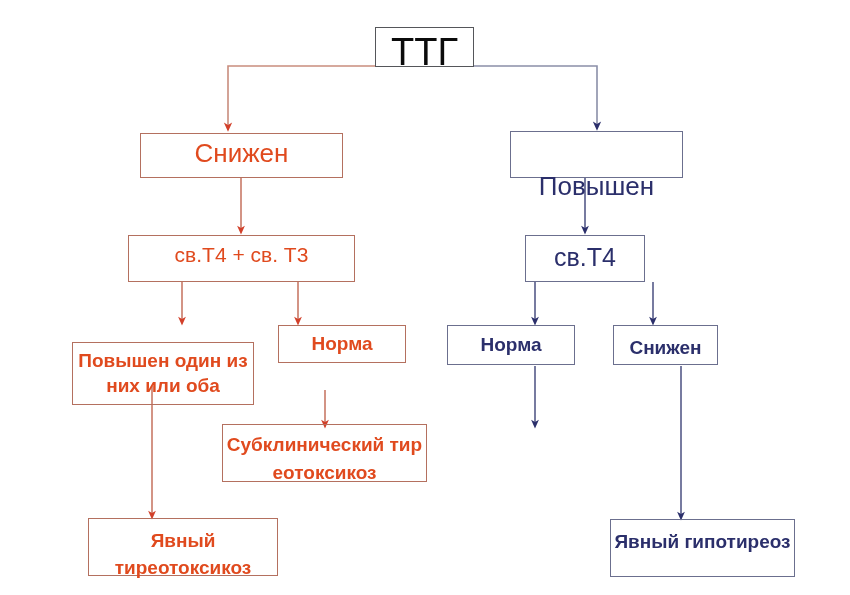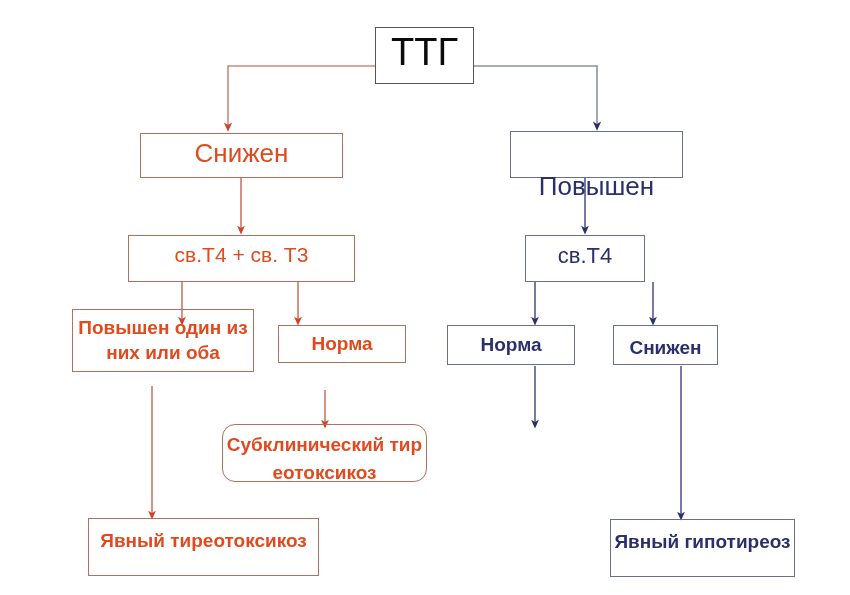--- a/index.html
+++ b/index.html
@@ -119,62 +119,62 @@
 
     <g>
       <path d="M535,366 L535,424" fill="none" stroke="#4a4f80" stroke-width="1.5" marker-end="url(#arrowBlue)"></path>
     </g>
 
     <g>
       <path d="M681,366 L681,516" fill="none" stroke="#4a4f80" stroke-width="1.5" marker-end="url(#arrowBlue)"></path>
     </g>
   </svg>
 
-  <div class="node n-root" style="left:375px; top:27px; width:99px; height:57px;">
+  <div class="node n-root" style="left:375px; top:27px; width:99px; height:40px;">
     <span class="label">ТТГ</span>
   </div>
 
   <div class="node red-box thin" style="left:140px; top:133px; width:203px; height:45px; font-size:26px;">
     <span class="label" style="top:6px;">Снижен</span>
   </div>
 
   <div class="node blue-box thin" style="left:510px; top:131px; width:173px; height:47px; font-size:26px;">
     <span class="label" style="top:7px;margin-top:34px;">Повышен</span>
   </div>
 
   <div class="node red-box thin" style="left:128px; top:235px; width:227px; height:47px; font-size:21px;">
     <span class="label" style="top:8px;">св.Т4 + св. Т3</span>
   </div>
 
-  <div class="node blue-box thin" style="left:525px; top:235px; width:120px; height:47px; font-size:22px;">
+  <div class="node blue-box thin" style="left:525px; top:235px; width:120px; height:47px; font-size:25px;">
     <span class="label" style="top:8px;">св.Т4</span>
   </div>
 
-  <div class="node red-box bold" style="left:72px; top:309px; width:182px; height:63px; font-size:19px;">
+  <div class="node red-box bold" style="left:72px; top:342px; width:182px; height:63px; font-size:19px;">
     <span class="label" style="top:5px; left:2px; right:2px; line-height:1.34;">Повышен один из них или оба</span>
   </div>
 
   <div class="node red-box bold" style="left:278px; top:325px; width:128px; height:38px; font-size:19px;">
     <span class="label" style="top:8px;">Норма</span>
   </div>
 
   <div class="node blue-box bold" style="left:447px; top:325px; width:128px; height:40px; font-size:19px;">
     <span class="label" style="top:9px;">Норма</span>
   </div>
 
   <div class="node blue-box bold" style="left:613px; top:325px; width:105px; height:40px; font-size:19px;">
     <span class="label" style="top:8px; left:4px; right:4px; line-height:1.45; word-break:break-all;">Снижен</span>
   </div>
 
-  <div class="node red-box bold" style="left:222px; top:424px; width:205px; height:58px; font-size:19px;border-radius:13px;">
+  <div class="node red-box bold" style="left:222px; top:424px; width:205px; height:58px; font-size:19px;">
     <span class="label" style="top:6px; left:2px; right:2px; line-height:1.45; word-break:break-all;">Субклинический тиреотоксикоз</span>
   </div>
 
 
-  <div class="node red-box bold" style="left:88px; top:518px; width:231px; height:58px; font-size:19px;">
+  <div class="node red-box bold" style="left:88px; top:518px; width:190px; height:58px; font-size:19px;">
     <span class="label" style="top:9px; left:2px; right:2px; line-height:1.4;">Явный тиреотоксикоз</span>
   </div>
 
   <div class="node blue-box bold" style="left:610px; top:519px; width:185px; height:58px; font-size:19px;">
     <span class="label" style="top:9px; left:2px; right:2px; line-height:1.4;">Явный гипотиреоз</span>
   </div>
 
 </div>
 
 </body></html>

